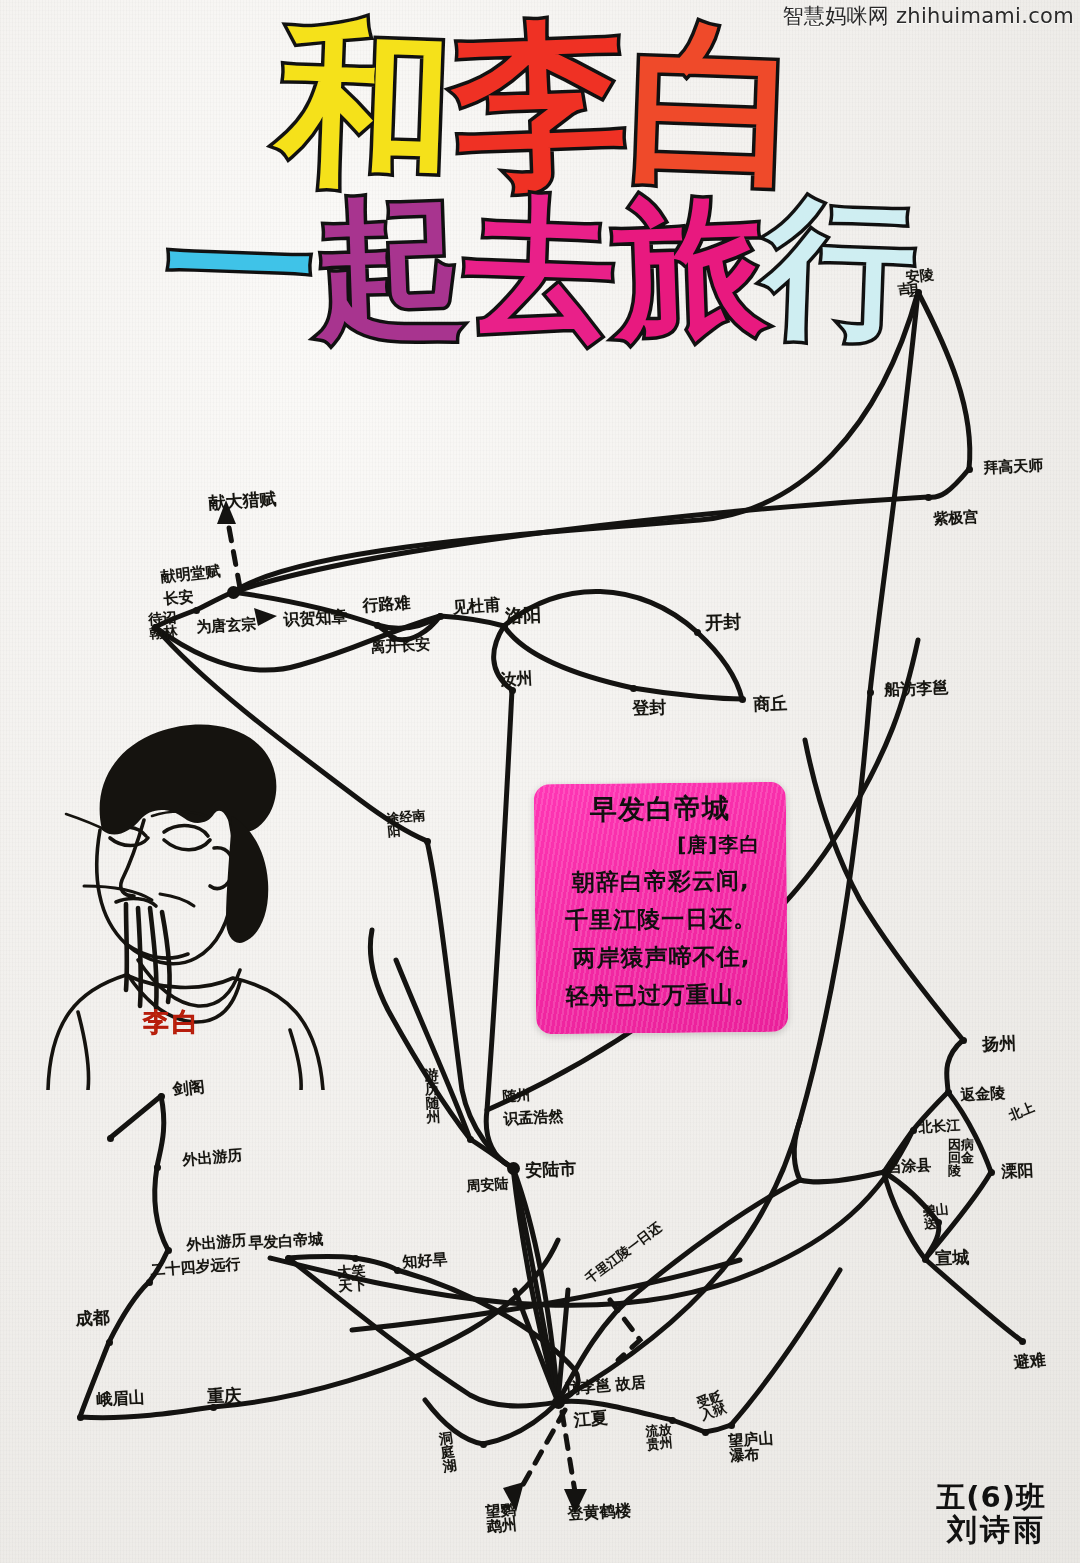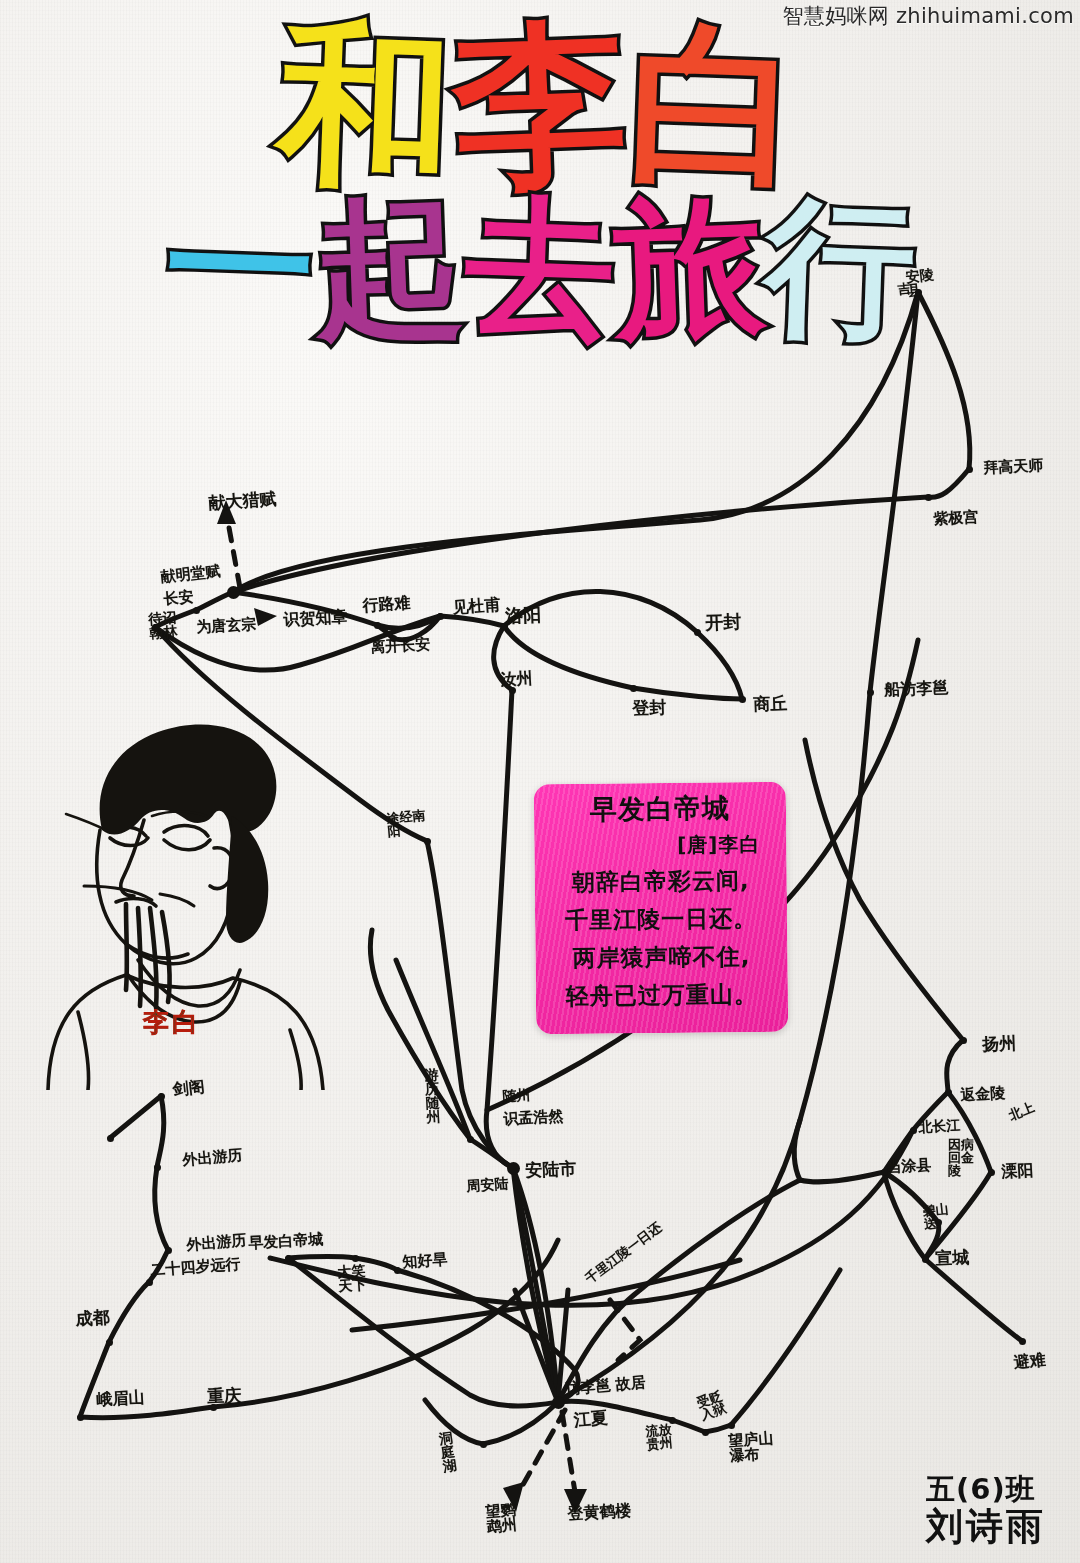--- a/index.html
+++ b/index.html
@@ -59,29 +59,29 @@
     position:absolute;color:#15140f;font-weight:bold;
     white-space:pre;line-height:1.0;letter-spacing:0px;
     text-shadow:0 0 1px rgba(0,0,0,.25);
   }
   .n{position:absolute;width:9px;height:9px;border-radius:50%;background:#131210;}
   .n.sm{width:7px;height:7px;}
   .n.bg{width:13px;height:13px;}
   
   #libai-name{
     position:absolute;left:143px;top:1005px;
-    font-size:26px;font-weight:bold;color:#14532d;
+    font-size:26px;font-weight:bold;color:#c2410c;
     -webkit-text-stroke:.6px #b71c0c;letter-spacing:3px;
   }
   #sign{
     position:absolute;right:34px;bottom:16px;text-align:left;
     color:#111;font-weight:bold;line-height:1.12;
   }
   #sign .s1{font-size:29px;letter-spacing:1px;}
-  #sign .s2{font-size:37px;letter-spacing:3px;}
+  #sign .s2{font-size:30px;letter-spacing:3px;text-align:right;}
   svg{position:absolute;left:0;top:0;}
 </style>
 </head>
 <body>
 
 <div id="paper"></div>
 
 <div id="watermark">智慧妈咪网 zhihuimami.com</div>
 
 <div id="title">

